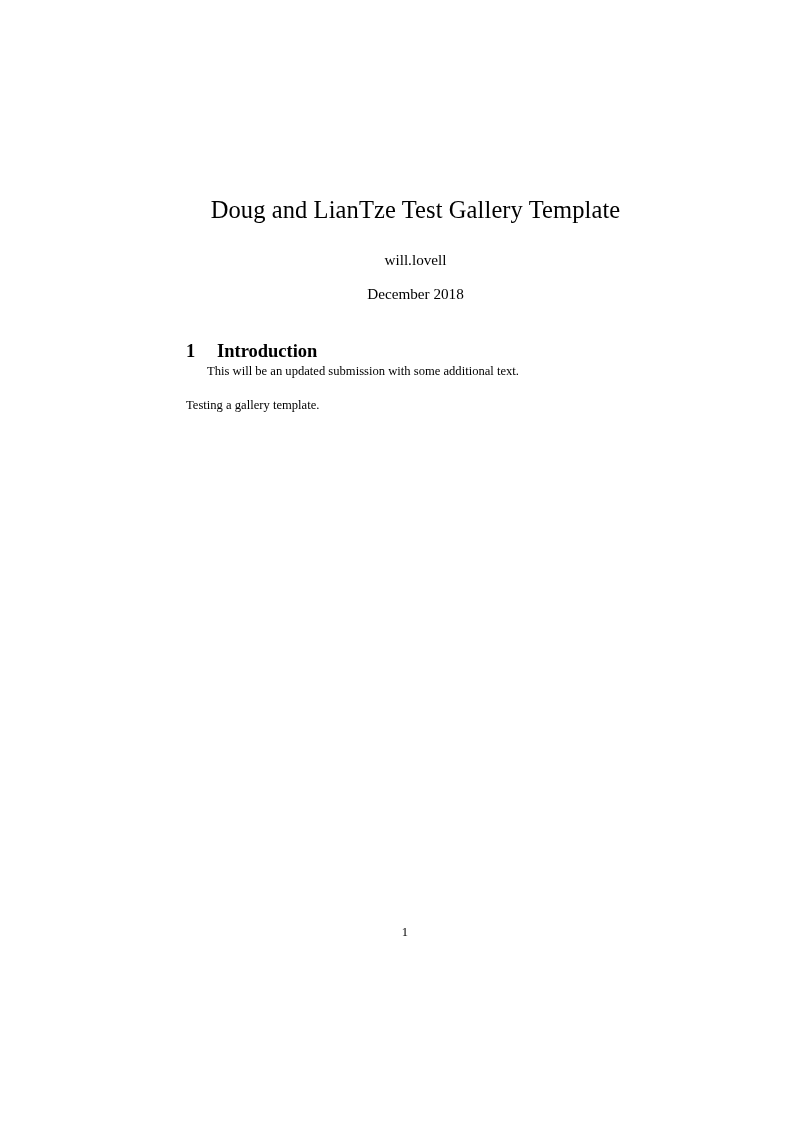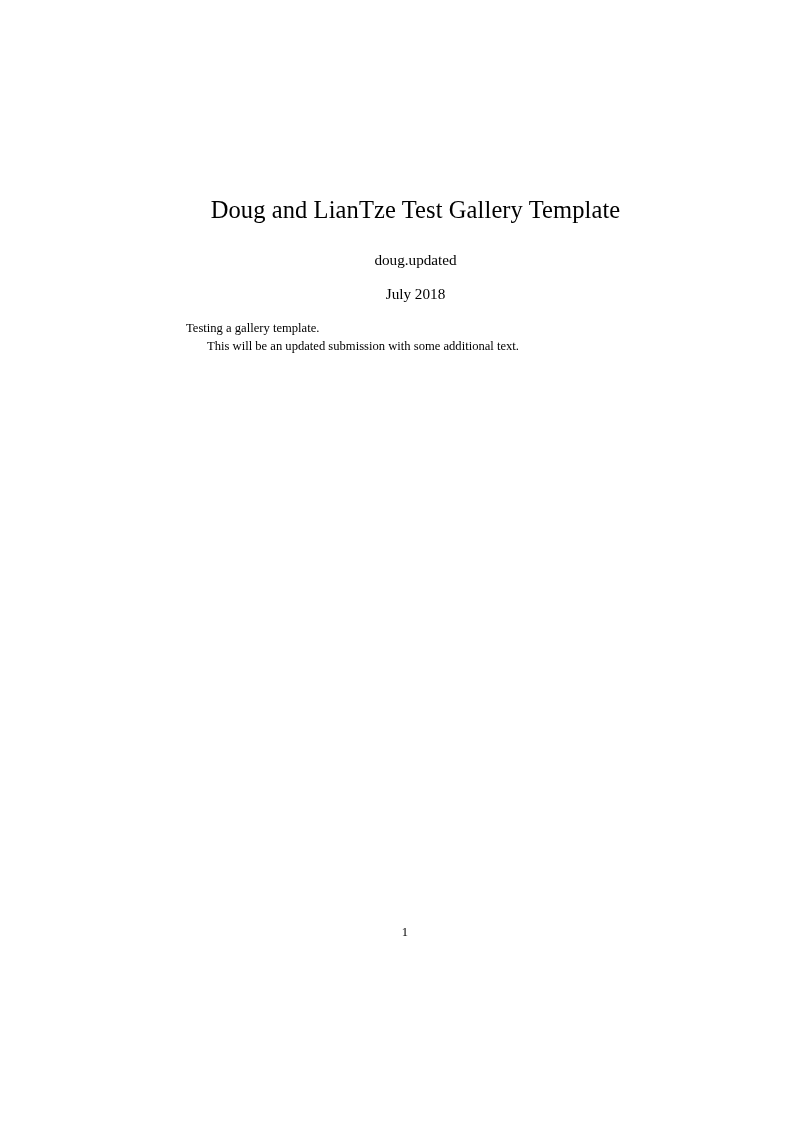--- a/index.html
+++ b/index.html
@@ -83,25 +83,28 @@
   }
 </style>
 </head>
 <body>
 
 <div class="page">
   <div class="content">
 
     <h1 class="doc-title">Doug and LianTze Test Gallery Template</h1>
 
-    <p class="doc-author">doug.updated</p>
+    <p class="doc-author">will.lovell</p>
 
-    <p class="doc-date">July 2018</p>
+    <p class="doc-date">December 2018</p>
 
+    <h2 class="section-heading">
+      <span class="section-number">1</span><span>Introduction</span>
+    </h2>
+
+    <p class="body-par indented">This will be an updated submission with some additional text.</p>
 
     <p class="body-par">Testing a gallery template.</p>
-
-    <p class="body-par indented">This will be an updated submission with some additional text.</p>
 
   </div>
 
   <div class="page-number">1</div>
 </div>
 
 </body></html>

